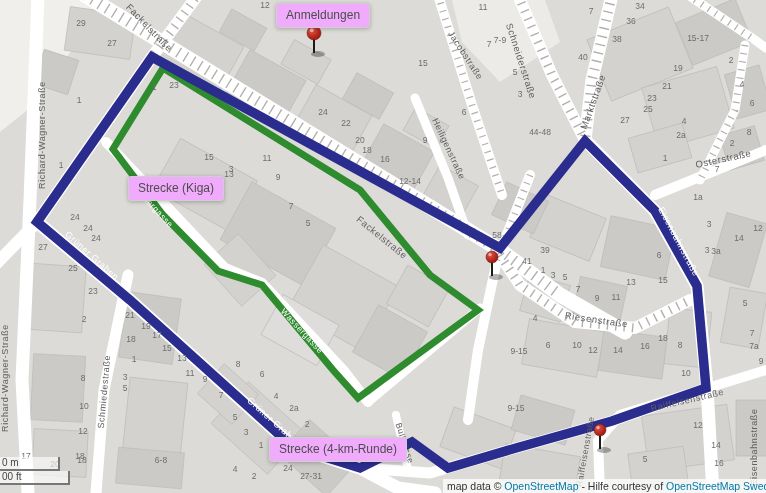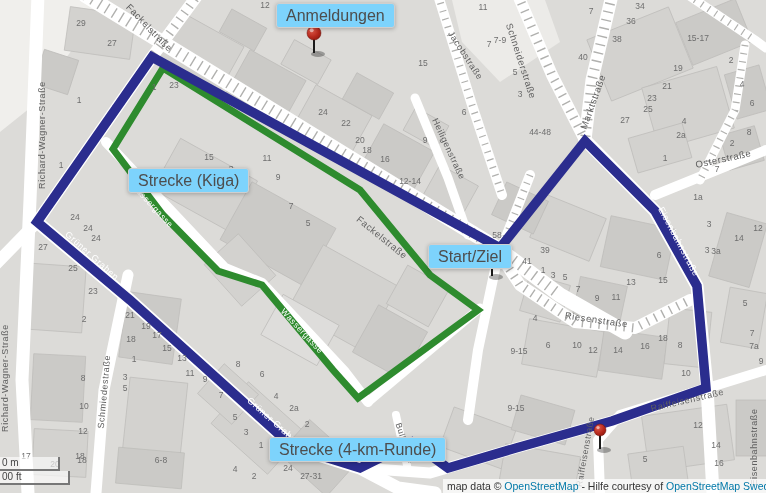--- a/index.html
+++ b/index.html
@@ -1,20 +1,20 @@
 <!DOCTYPE html>
 <html><head>
 <meta charset="utf-8">
 <style>
   html,body{margin:0;padding:0;background:#fff;font-family:"Liberation Sans",sans-serif;}
   #map{position:relative;width:766px;height:493px;overflow:hidden;background:#dcdbd8;cursor:grab;}
   #map svg{position:absolute;left:0;top:0;}
   .tooltip{
-    position:absolute;background:#7dd3fc;border:1px solid #cfcfcf;border-radius:3px;
-    padding:4px 9px;font-size:16px;color:#4d4d4d;white-space:nowrap;
+    position:absolute;background:#f0abfc;border:1px solid #cfcfcf;border-radius:3px;
+    padding:4px 9px;font-size:12px;color:#4d4d4d;white-space:nowrap;
     box-shadow:0 1px 4px rgba(0,0,0,.25);z-index:30;line-height:15px;
   }
   #scale{position:absolute;left:-8px;top:457px;z-index:25;font-size:10px;color:#444;line-height:12px;}
   #scale .row{background:rgba(255,255,255,.62);border:2px solid #777;border-top:none;border-left:none;padding:0 4px 0 10px;white-space:nowrap;}
   #scale .row.metric{width:52px;}
   #scale .row.imperial{width:62px;border-top:none;margin-top:0;}
   #attribution{
     position:absolute;left:443px;bottom:0;height:14px;line-height:14px;z-index:25;
     background:rgba(255,255,255,.75);font-size:10.5px;color:#333;
     padding:0 4px;white-space:nowrap;width:400px;
@@ -297,22 +297,21 @@
         <g transform="translate(600,430)">
           <ellipse cx="4" cy="20" rx="7" ry="3" fill="#000" opacity="0.3"></ellipse>
           <line x1="0" y1="2" x2="0" y2="19" stroke="#1a1a1a" stroke-width="2"></line>
           <circle r="6" fill="url(#pinGrad)" stroke="#6d0f08" stroke-width="0.5"></circle>
           <circle cx="-1.98" cy="-2.4000000000000004" r="1.6800000000000002" fill="#fff" opacity="0.55"></circle>
         </g>
       </g>
   </svg>
 
   <div class="tooltip" style="left:276px;top:3px">Anmeldungen</div>
-  <div class="tooltip" style="left:128px;top:168px">Strecke (Kiga)</div>
-  <div class="tooltip" style="left:428px;top:244px">Start/Ziel</div>
+  <div class="tooltip" style="left:128px;top:176px">Strecke (Kiga)</div>
   <div class="tooltip" style="left:269px;top:437px">Strecke (4-km-Runde)</div>
 
   <div id="scale">
     <div class="row metric">0 m</div>
     <div class="row imperial">00 ft</div>
   </div>
 
   <div id="attribution">
     <span>map data © </span><a id="osmLink" style="color: rgb(0, 120, 168);">OpenStreetMap</a><span> - Hilfe courtesy of </span><a id="swedenLink" style="color: rgb(0, 120, 168);">OpenStreetMap Sweden</a>
   </div>

